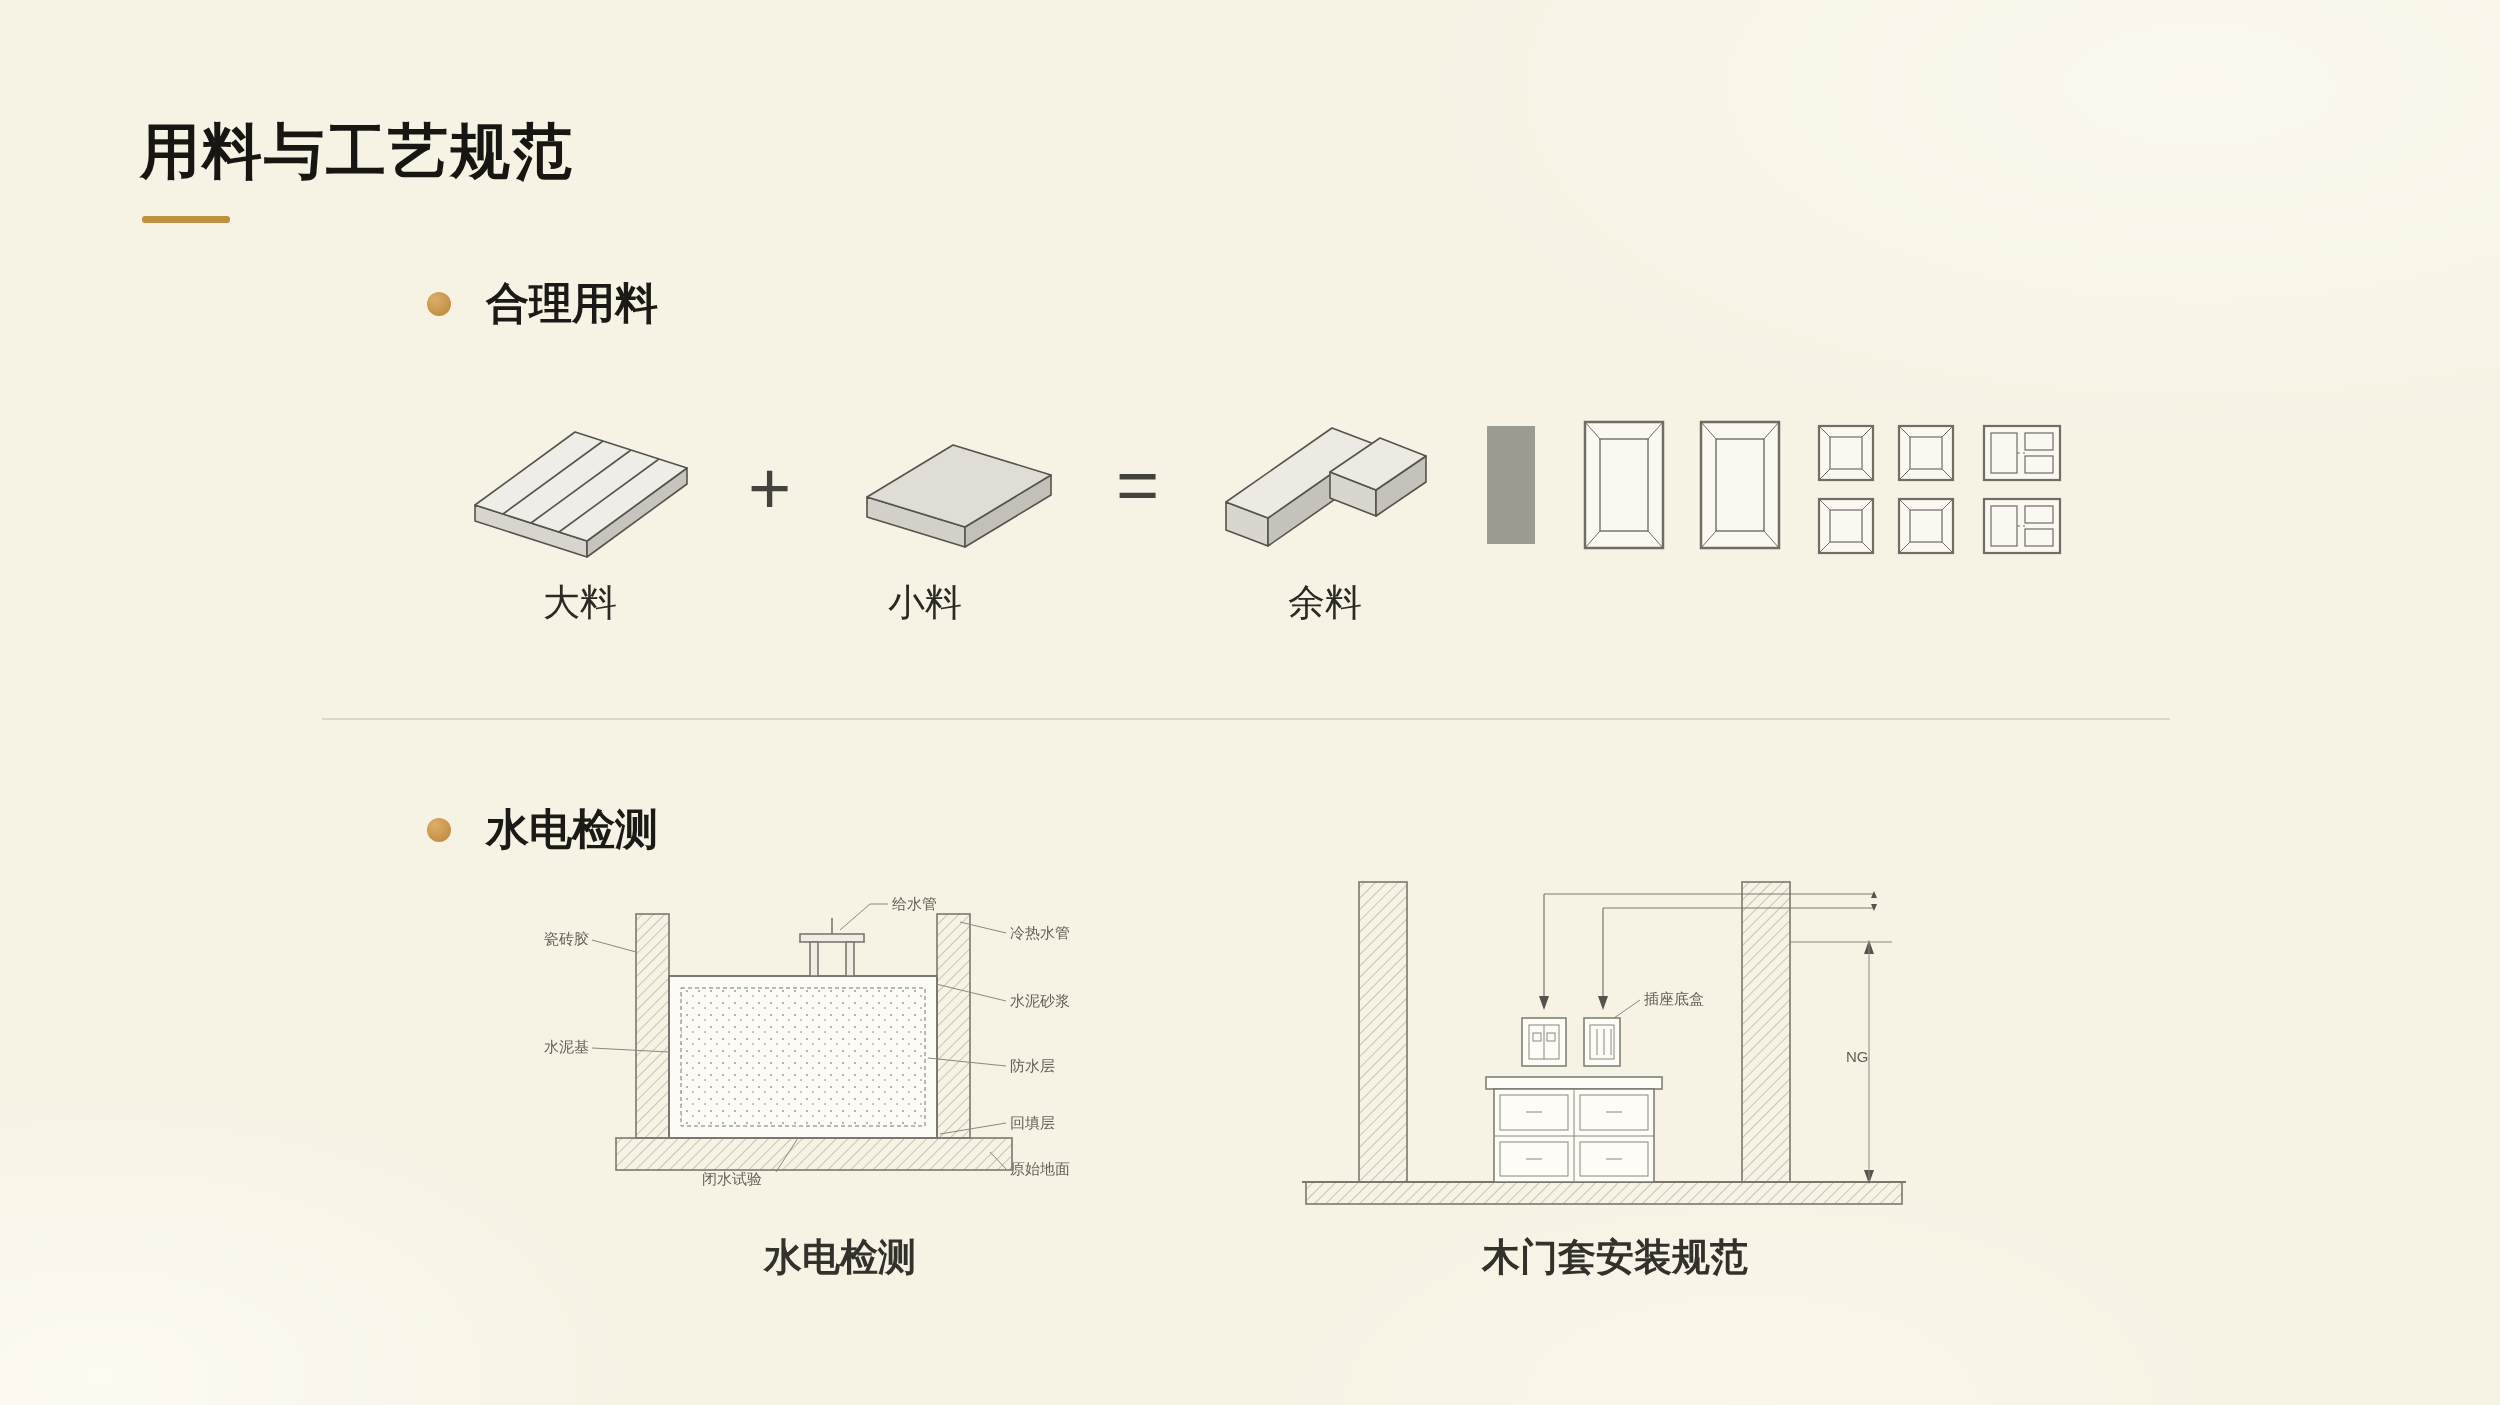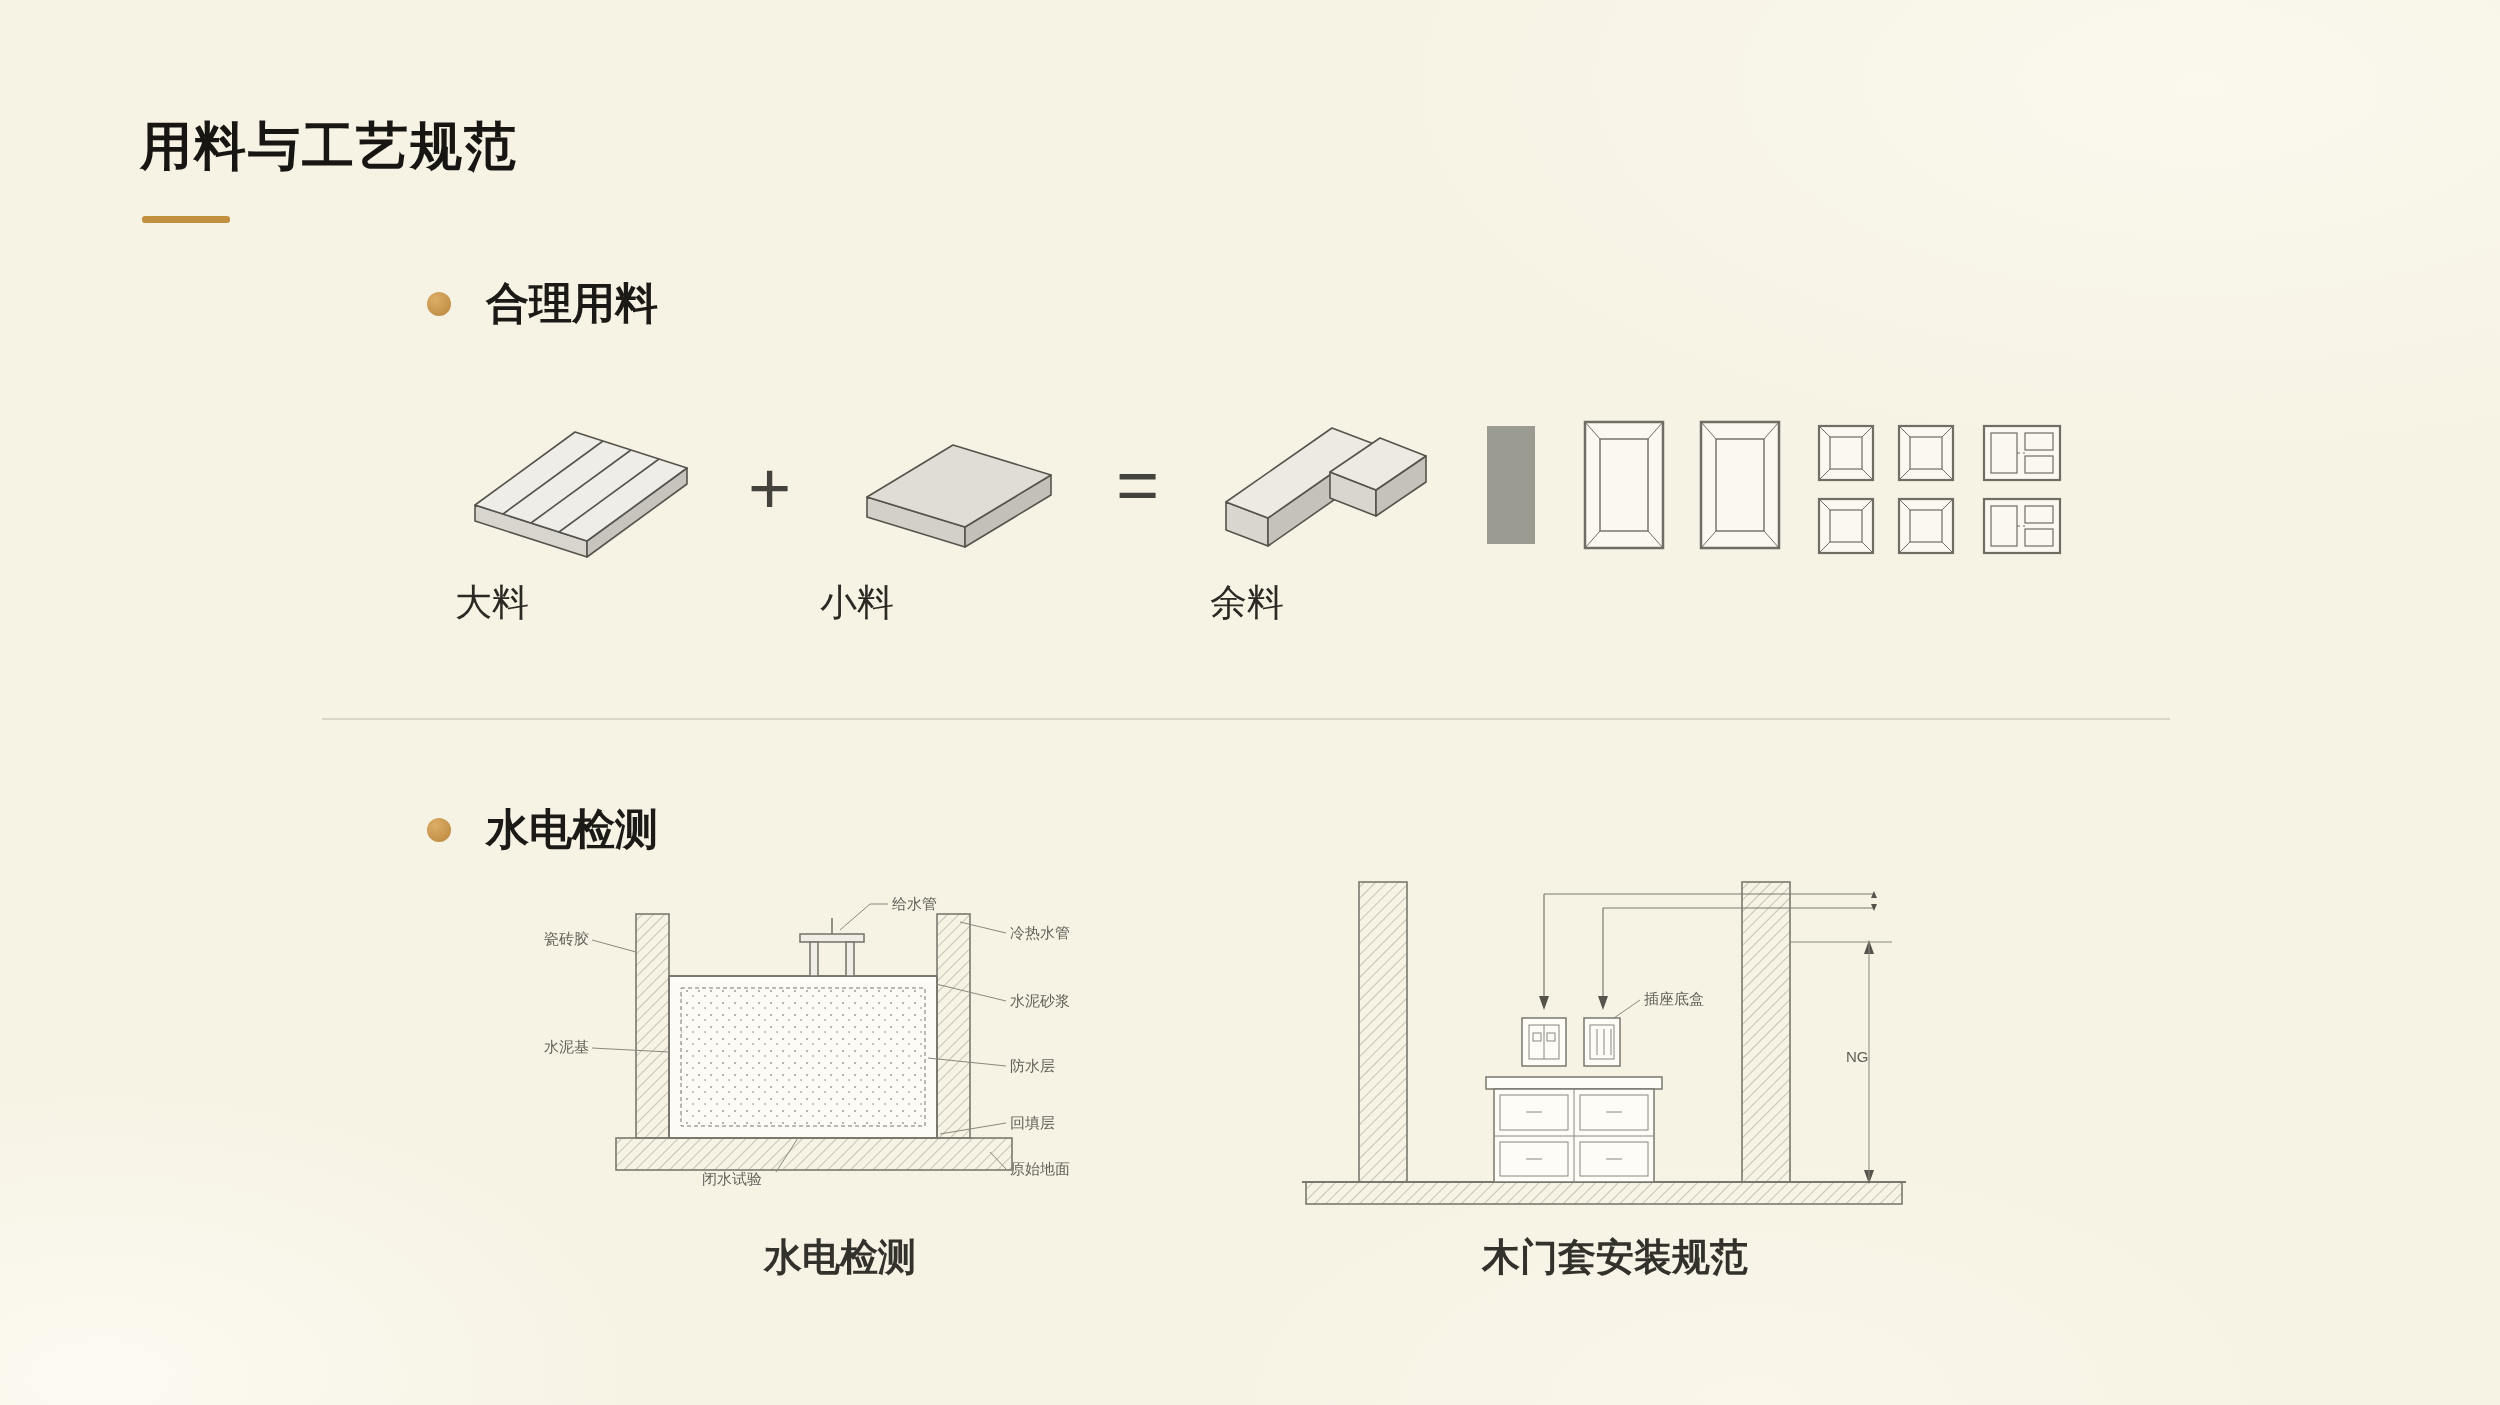--- a/index.html
+++ b/index.html
@@ -5,26 +5,26 @@
   html,body{margin:0;padding:0;}
   body{font-family:"Liberation Sans","DejaVu Sans",sans-serif;}
   .slide{
     position:relative;width:2500px;height:1405px;overflow:hidden;color:#201e1a;
     background:
       radial-gradient(55% 45% at 88% 6%, #fbf8ee 0%, rgba(251,248,238,0) 60%),
       radial-gradient(40% 38% at 4% 98%, #fdfaf2 0%, rgba(253,250,242,0) 55%),
       radial-gradient(35% 30% at 70% 100%, #faf6ea 0%, rgba(250,246,234,0) 60%),
       #f6f2e4;
   }
-  .title{position:absolute;left:140px;top:112px;font-size:52px;font-weight:800;letter-spacing:2px;color:#181613;}
+  .title{position:absolute;left:140px;top:112px;font-size:60px;font-weight:800;letter-spacing:2px;color:#181613;}
   .title-underline{position:absolute;left:142px;top:216px;width:88px;height:7px;background:#c0903e;border-radius:3px;}
   .bullet{position:absolute;width:24px;height:24px;border-radius:50%;
     background:radial-gradient(circle at 35% 30%, #ddae68, #b9853a);}
   .section-heading{position:absolute;font-size:43px;font-weight:800;color:#1c1a16;line-height:1;}
-  .mat-label{position:absolute;font-size:37px;font-weight:500;color:#2b2923;text-align:left;}
+  .mat-label{position:absolute;font-size:37px;font-weight:500;color:#2b2923;text-align:center;}
   .operator{position:absolute;font-size:74px;color:#44423c;line-height:1;}
   .figure{position:absolute;}
   .divider{position:absolute;left:322px;top:718px;width:1848px;height:2px;background:#dcd7c8;}
   .icon-strip{position:absolute;left:1487px;top:418px;width:600px;height:145px;}
   .solid-bar{position:absolute;left:0;top:8px;width:48px;height:118px;background:#9c9b92;}
   .abs{position:absolute;}
   .caption{position:absolute;font-size:38px;font-weight:700;color:#33312c;text-align:center;}
   svg text{font-family:"Liberation Sans","DejaVu Sans",sans-serif;}
 </style>
 </head>

